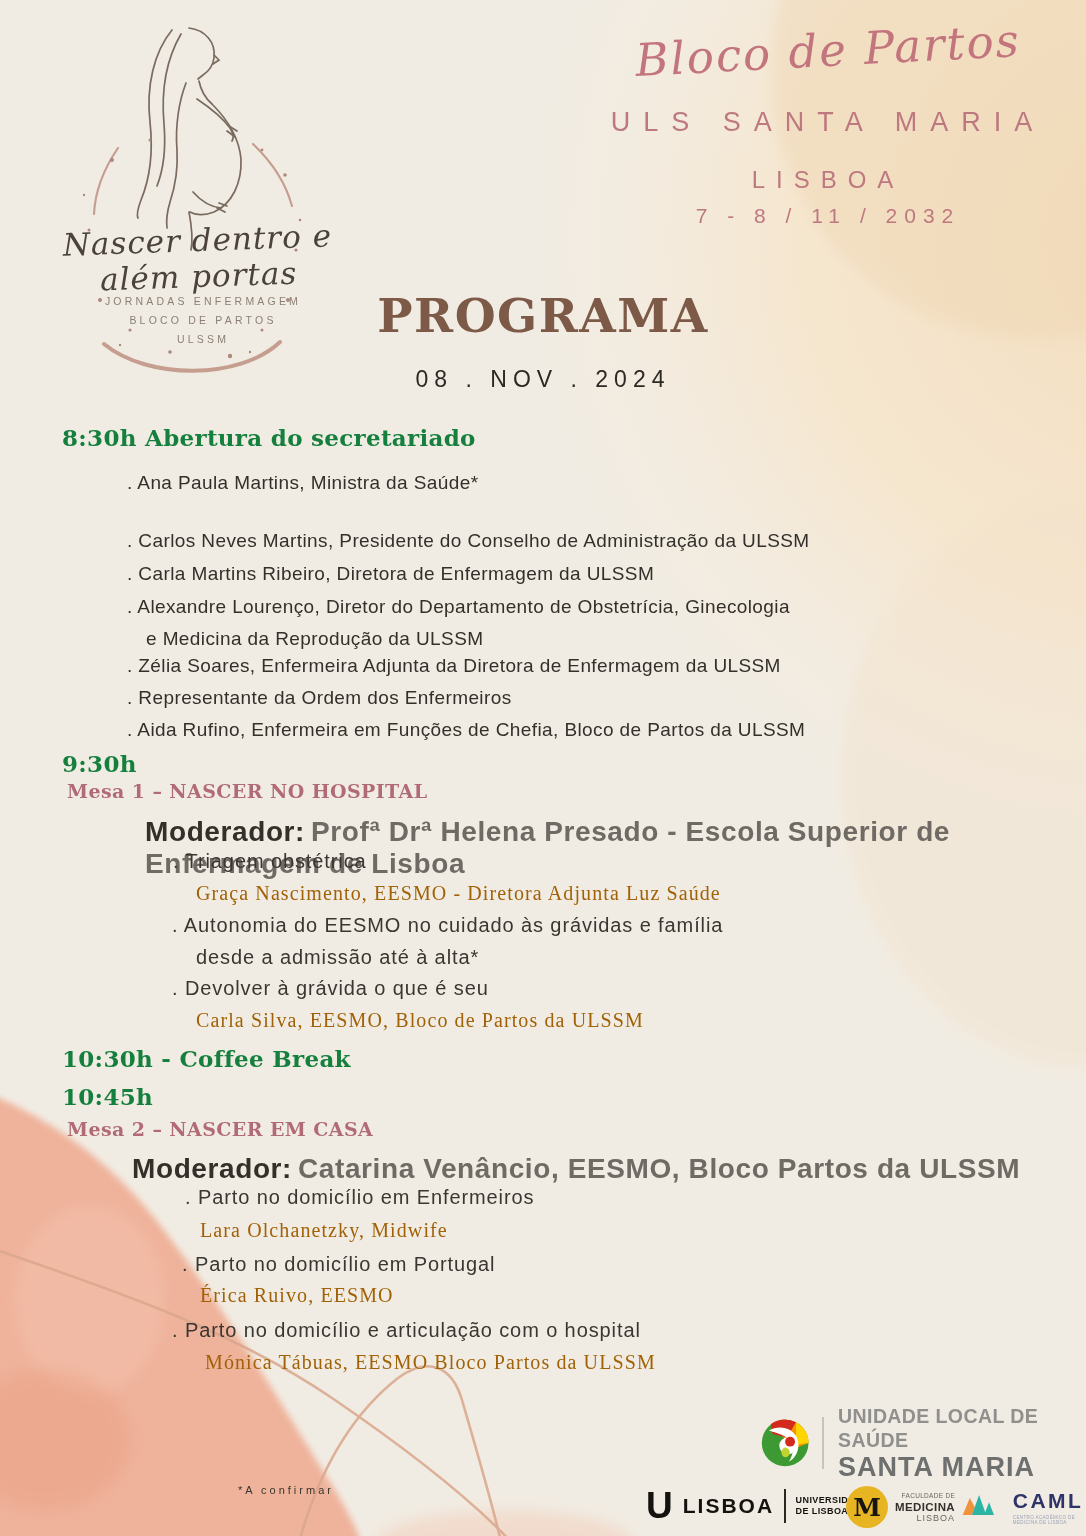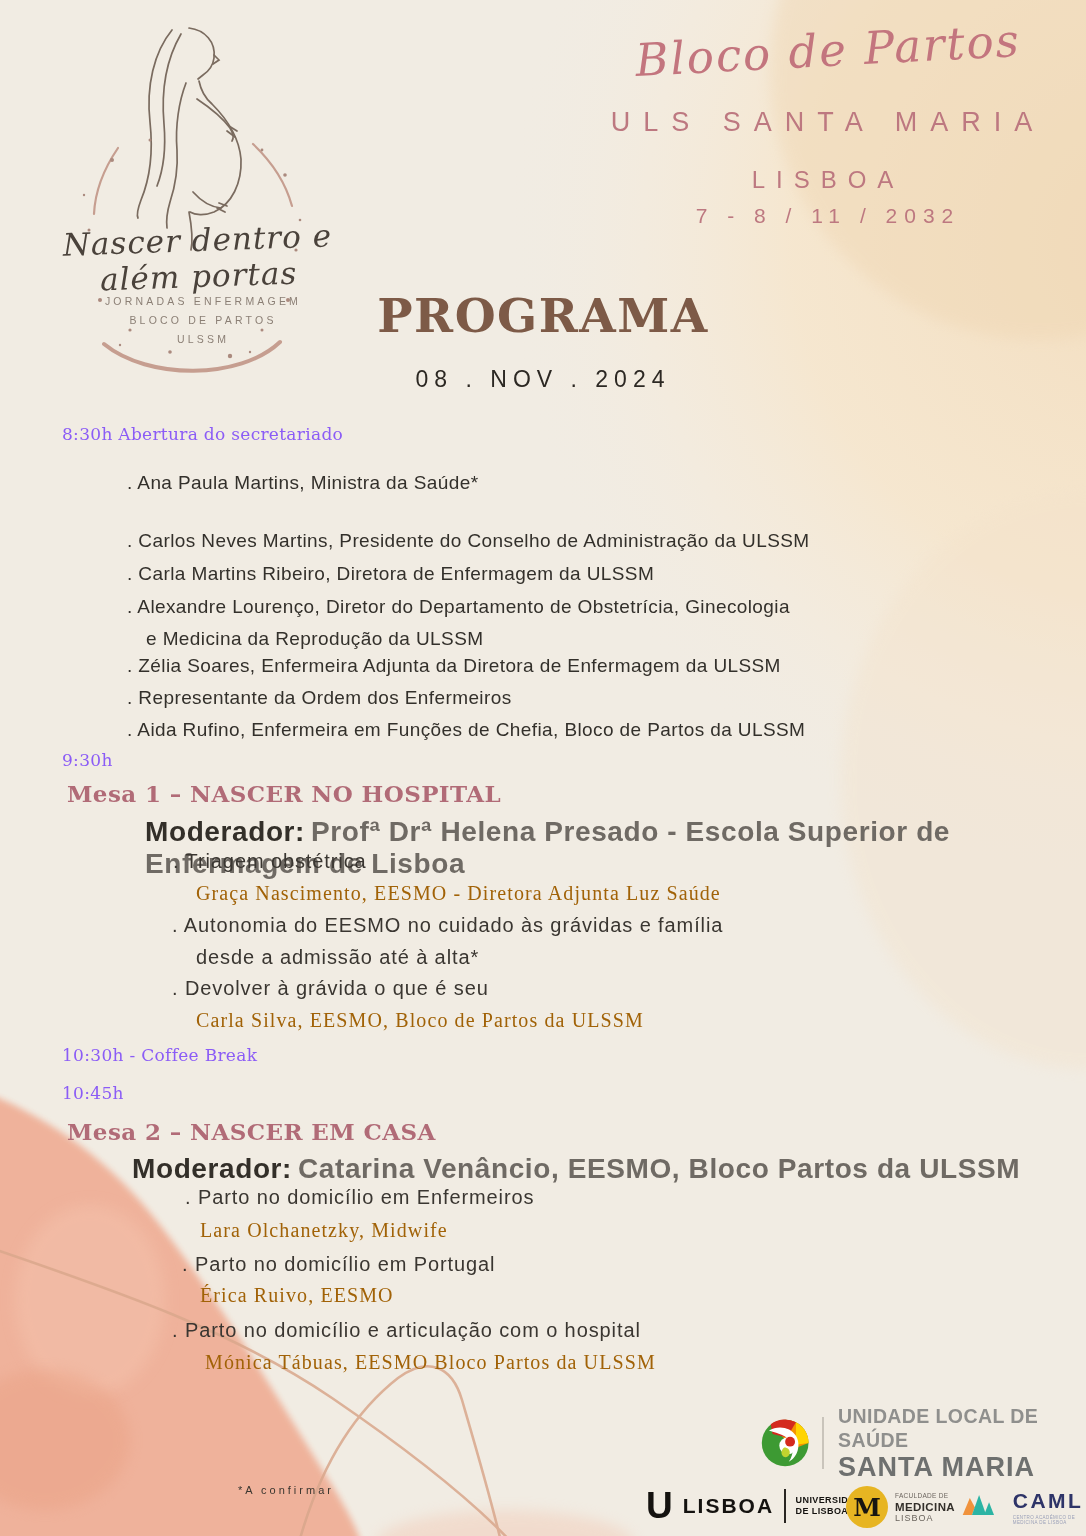--- a/index.html
+++ b/index.html
@@ -28,22 +28,22 @@
   .hdr-city{margin-top:28px;font-size:24px;letter-spacing:11px;color:#bd7880;}
   .hdr-dates{margin-top:10px;font-size:21px;letter-spacing:7px;color:#bd7880;}
 
   .title-main{left:0;right:0;top:288px;text-align:center;
     font-family:"DejaVu Serif",serif;font-weight:700;font-size:47px;
     color:#7d5a47;letter-spacing:1.5px;}
   .title-date{left:0;right:0;top:366px;text-align:center;
     font-size:23px;letter-spacing:6px;color:#2c2823;}
 
   
-  .t-time{font-family:"DejaVu Serif",serif;font-weight:400;font-size:17px;color:#8b5cf6;letter-spacing:.3px;}
-  .t-mesa{font-family:"DejaVu Serif",serif;font-weight:700;font-size:23px;color:#b16b77;letter-spacing:.4px;text-align:center;}
+  .t-time{font-family:"DejaVu Serif",serif;font-weight:700;font-size:23px;color:#15803d;letter-spacing:.3px;}
+  .t-mesa{font-family:"DejaVu Serif",serif;font-weight:700;font-size:19px;color:#b16b77;letter-spacing:.4px;text-align:center;}
   .t-bullet{font-size:19px;color:#33302b;letter-spacing:.4px;}
   .t-mod{font-size:28px;color:#6f6a64;letter-spacing:.6px;font-weight:bold;}
   .t-mod .lbl{color:#332f29;margin-right:6px;}
   .t-topic{font-size:20px;color:#3a3631;letter-spacing:.9px;}
   .t-speaker{font-size:20px;color:#a16207;letter-spacing:1.1px;font-family:Liberation Serif, serif;}
 
   
   .footnote{left:238px;top:1484px;font-size:11px;letter-spacing:3px;color:#3a362f;}
 
   .uls{left:760px;top:1404px;display:flex;align-items:center;}
@@ -54,21 +54,21 @@
   .ulx{left:646px;top:1487px;display:flex;align-items:center;}
   .ulx-u{font-size:37px;font-weight:700;color:#14120f;line-height:38px;}
   .ulx-name{font-size:21px;font-weight:600;letter-spacing:2px;color:#14120f;margin-left:10px;}
   .ulx .divider{width:1.5px;height:34px;background:#2a2622;margin:0 10px;}
   .ulx-sub{font-size:9px;font-weight:700;color:#14120f;line-height:11px;letter-spacing:.4px;}
 
   .fmul{left:846px;top:1486px;display:flex;align-items:center;}
   .fmul-circle{width:42px;height:42px;border-radius:50%;background:#e7b522;
     display:flex;align-items:center;justify-content:center;
     font-family:"DejaVu Serif",serif;font-weight:700;font-size:25px;color:#171511;}
-  .fmul-txt{margin-left:7px;line-height:10px;}
+  .fmul-txt{margin-left:7px;line-height:10px;text-align:right;}
   .fmul-s1{font-size:6.5px;color:#6b655e;letter-spacing:.3px;}
   .fmul-s2{font-size:11.5px;font-weight:700;color:#332f2a;letter-spacing:.4px;line-height:12px;}
   .fmul-s3{font-size:9px;color:#6b655e;letter-spacing:1px;line-height:10px;}
 
   .caml{left:962px;top:1489px;display:flex;align-items:flex-start;}
   .caml-txt{margin-left:18px;}
   .caml-name{font-size:21px;font-weight:700;color:#2e3468;letter-spacing:2.5px;line-height:24px;}
   .caml-tag{font-size:4.5px;color:#9aa0b8;letter-spacing:.4px;margin-top:2px;}
 </style>
 </head>

